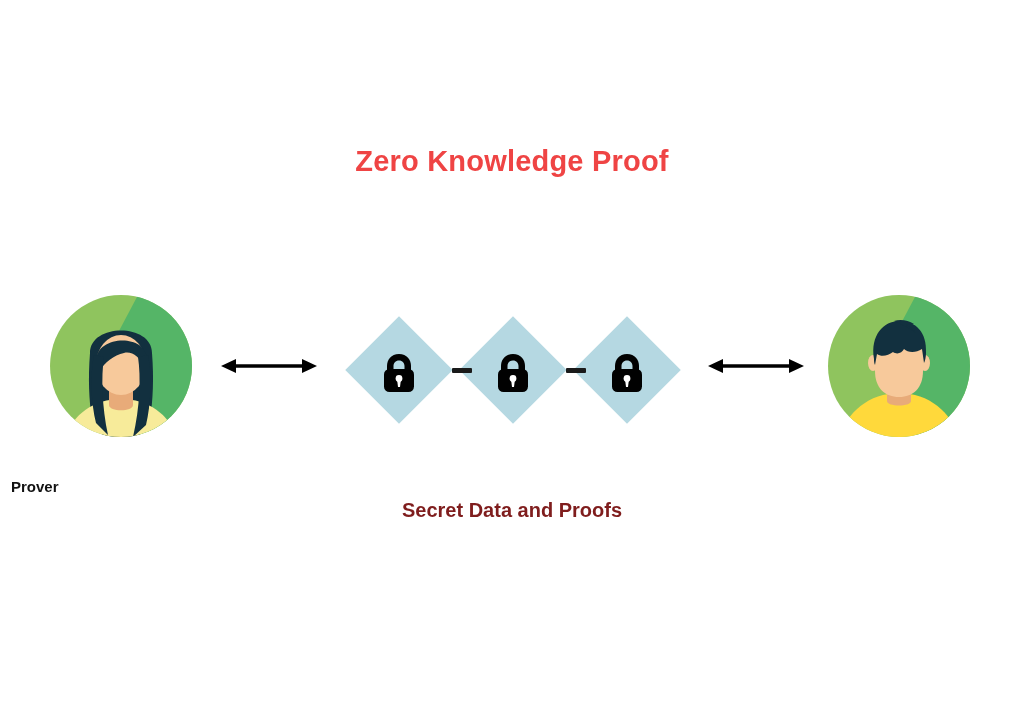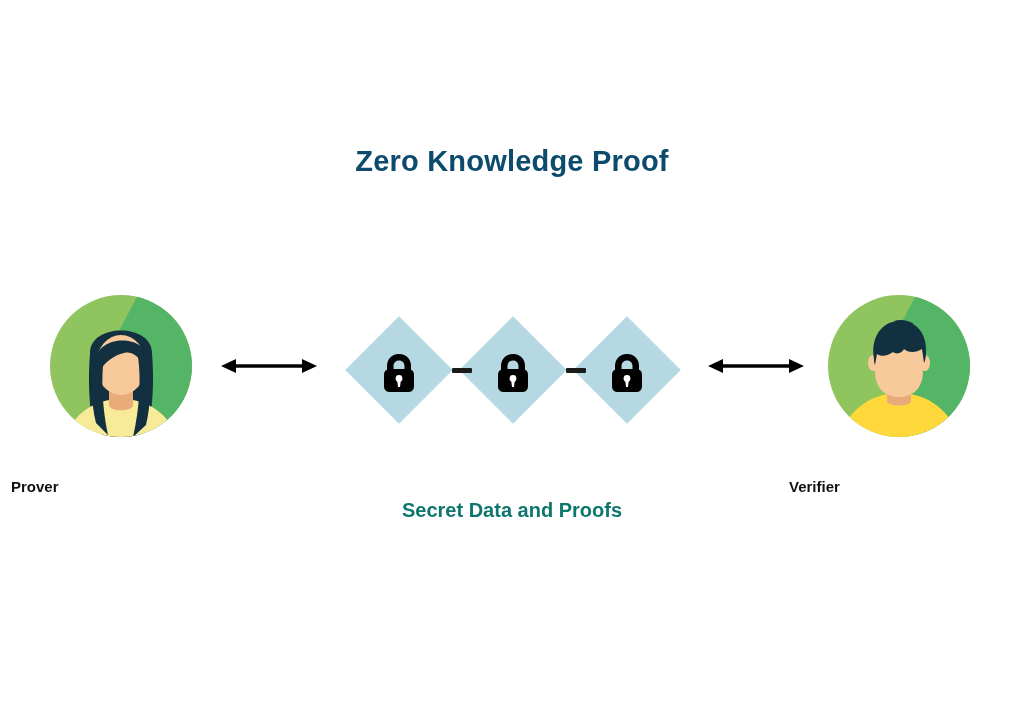--- a/index.html
+++ b/index.html
@@ -22,21 +22,21 @@
 
   
   .title {
     position: absolute;
     left: 0;
     top: 145px;
     width: 1024px;
     text-align: center;
     font-size: 29px;
     font-weight: bold;
-    color: #0c4a6e;
+    color: #ef4444;
     letter-spacing: 0.2px;
   }
 
   
   .avatar {
     position: absolute;
     width: 142px;
     height: 142px;
     border-radius: 50%;
     overflow: hidden;
@@ -75,21 +75,21 @@
   .caption.verifier { left: 789px; }
 
   .center-caption {
     position: absolute;
     top: 499px;
     left: 0;
     width: 1024px;
     text-align: center;
     font-size: 20px;
     font-weight: bold;
-    color: #0f766e;
+    color: #7f1d1d;
   }
 
   
   .arrow {
     position: absolute;
     top: 352px;
     width: 96px;
     height: 28px;
   }
   .arrow.left  { left: 221px; }
@@ -232,17 +232,16 @@
         <ellipse cx="45" cy="68" rx="5" ry="8" fill="#f7c99b"></ellipse>
         <ellipse cx="97" cy="68" rx="5" ry="8" fill="#f7c99b"></ellipse>
 
         <path d="M47 58 C47 38, 95 38, 95 58 L95 76 C95 93, 85 102, 71 102 C57 102, 47 93, 47 76 Z" fill="#f7c99b"></path>
 
         <path d="M46 64 C42 40, 56 26, 71 26 C88 26, 99 37, 98 58 C98 62, 97 66, 96 68 L94 54 C88 58, 80 58, 76 54 C74 58, 69 60, 65 57 C60 61, 53 62, 49 59 L47 70 C46 68, 46 66, 46 64 Z" fill="#12303f"></path>
         <path d="M66 26 C72 24, 80 25, 86 29 L78 30 C82 32, 86 35, 88 38 C80 32, 72 29, 66 26 Z" fill="#12303f"></path>
       </svg>
     </div>
   </div>
-  <div class="caption verifier">Verifier</div>
 
   <div class="center-caption">Secret Data and Proofs</div>
 
 </div>
 
 </body></html>

